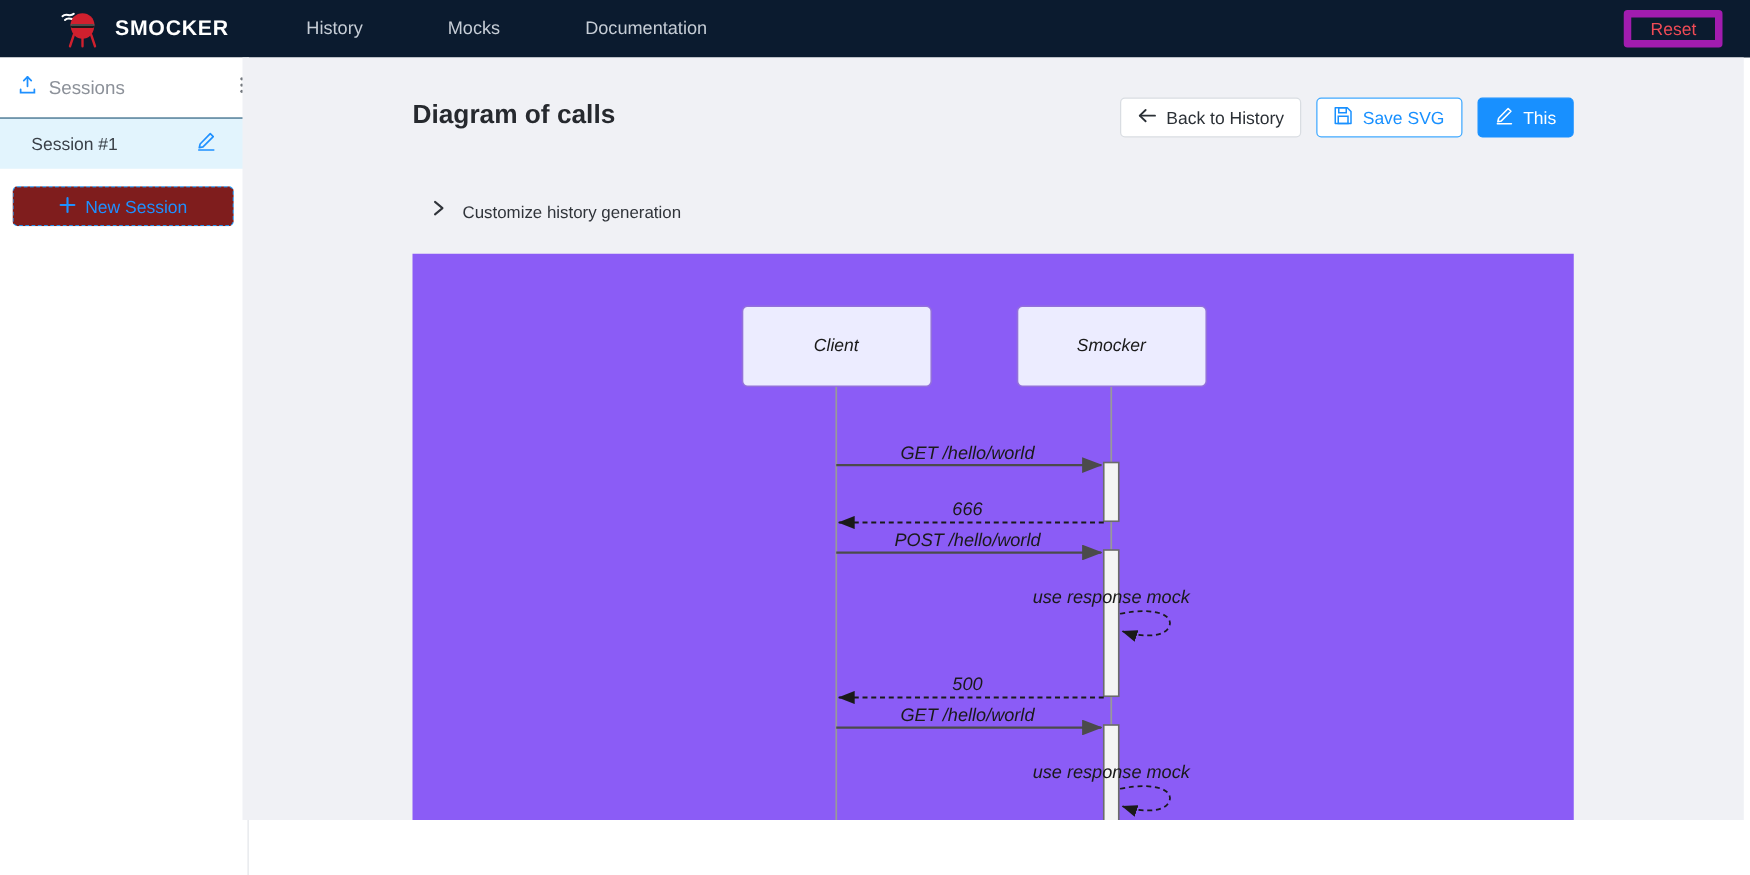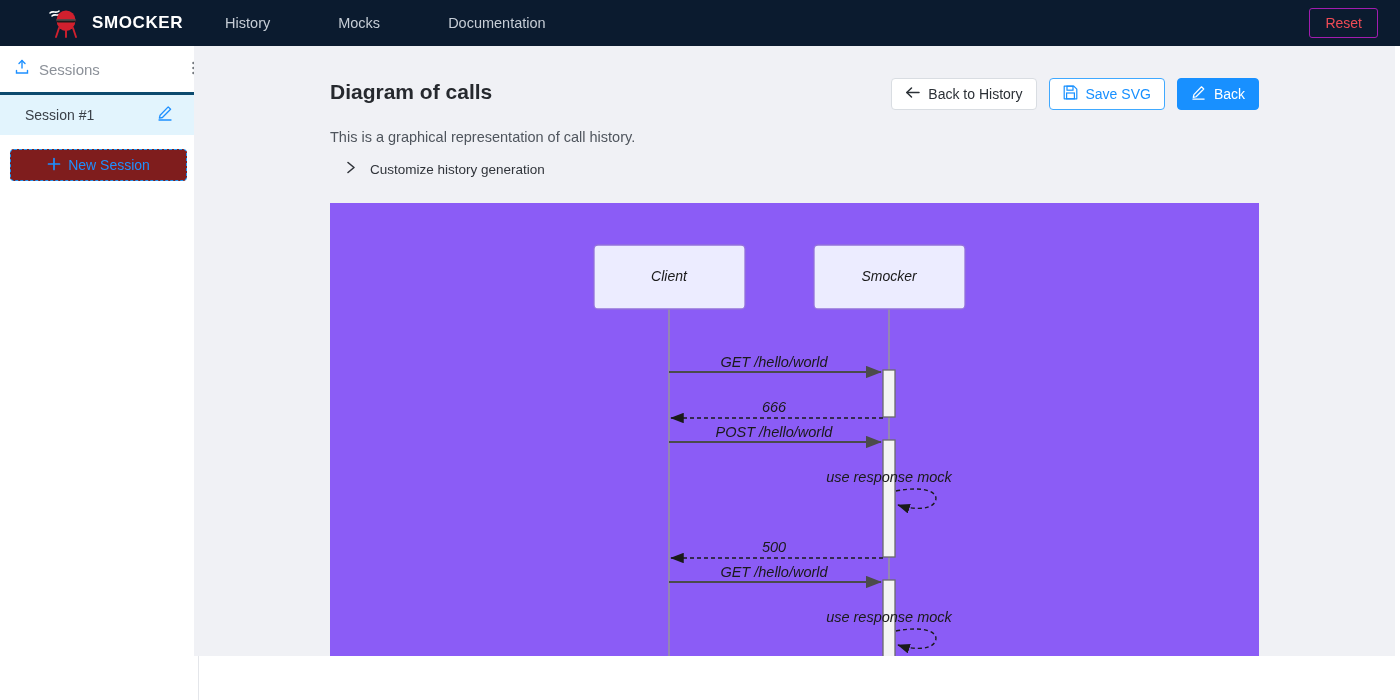--- a/index.html
+++ b/index.html
@@ -25,42 +25,42 @@
   #brand-logo { width: 36px; height: 34px; display: block; }
   #brand-name {
     color: #ffffff; font-size: 17px; font-weight: bold;
     letter-spacing: 0.6px;
   }
   .navlink {
     color: #c6cdd6; font-size: 14.5px;
     margin-left: 68px; cursor: pointer;
     white-space: nowrap;
   }
-  #nav-history { margin-left: 42px; }
+  #nav-history { margin-left: 62px; }
   #reset-button {
     position: absolute; right: 22px; top: 8px;
     height: 30px; padding: 0 15px;
     background: transparent;
-    border: 1px solid #a21caf; border-radius: 3px;
+    border: 6px solid #a21caf; border-radius: 3px;
     color: #ef4b56; font-size: 14px; cursor: pointer;
     font-family: "Liberation Sans", sans-serif;
     display: flex; align-items: center;
   }
 
   
   #sidebar {
     position: absolute; top: 46px; left: 0;
     width: 199px; height: 654px;
     background: #ffffff;
     border-right: 1px solid #e4e6ea;
   }
   #sessions-header {
     height: 49px; display: flex; align-items: center;
     padding-left: 14px; gap: 9px;
-    border-bottom: 3px solid #0c4a6e;
+    border-bottom: 1px solid #0c4a6e;
   }
   #sessions-title { color: #8c9199; font-size: 15px; }
   #sidebar-toggle-button {
     position: absolute; right: -19px; top: 8px;
     width: 34px; height: 32px;
     display: flex; align-items: center; justify-content: center;
     background: #ffffff; cursor: pointer;
   }
   .session-item {
     position: relative;
@@ -200,21 +200,20 @@
         <path d="M7 1.5 V12.5 M1.5 7 H12.5" stroke="#1e90ff" stroke-width="1.7" stroke-linecap="round"></path>
       </svg>
     </span>
     <span>New Session</span>
   </div>
 </div>
 
 <div id="main">
 
   <div id="page-title">Diagram of calls</div>
-  <div id="page-subtitle">This is a graphical representation of call history.</div>
 
   <div id="customize-row">
     <span>
       <svg width="11" height="13" viewBox="0 0 11 13">
         <path d="M2 1.5 L8 6.5 L2 11.5" stroke="#30343a" stroke-width="1.6" fill="none" stroke-linecap="round" stroke-linejoin="round"></path>
       </svg>
     </span>
     <span id="customize-label">Customize history generation</span>
   </div>
 
@@ -240,21 +239,21 @@
       <span>Save SVG</span>
     </button>
 
     <button class="act-btn" id="edit-button">
       <span>
         <svg width="15" height="15" viewBox="0 0 16 16">
           <path d="M11.2 1.9 L13.6 4.3 L5.4 12.5 L2.4 13.2 L3.1 10.2 Z" stroke="#ffffff" stroke-width="1.3" fill="none" stroke-linejoin="round"></path>
           <path d="M2 15 L14 15" stroke="#ffffff" stroke-width="1.3" stroke-linecap="round"></path>
         </svg>
       </span>
-      <span>Back</span>
+      <span>This</span>
     </button>
   </div>
 
   <div id="diagram-panel">
     <svg id="diagram-svg" width="929" height="497" viewBox="0 0 929 497">
       <defs>
         <marker id="arrowSolid" markerWidth="9" markerHeight="7" refX="8.5" refY="3.5" orient="auto">
           <path d="M0 0 L9 3.5 L0 7 Z" fill="#4b4b4b"></path>
         </marker>
         <marker id="arrowOpen" markerWidth="9" markerHeight="7" refX="8.5" refY="3.5" orient="auto">

